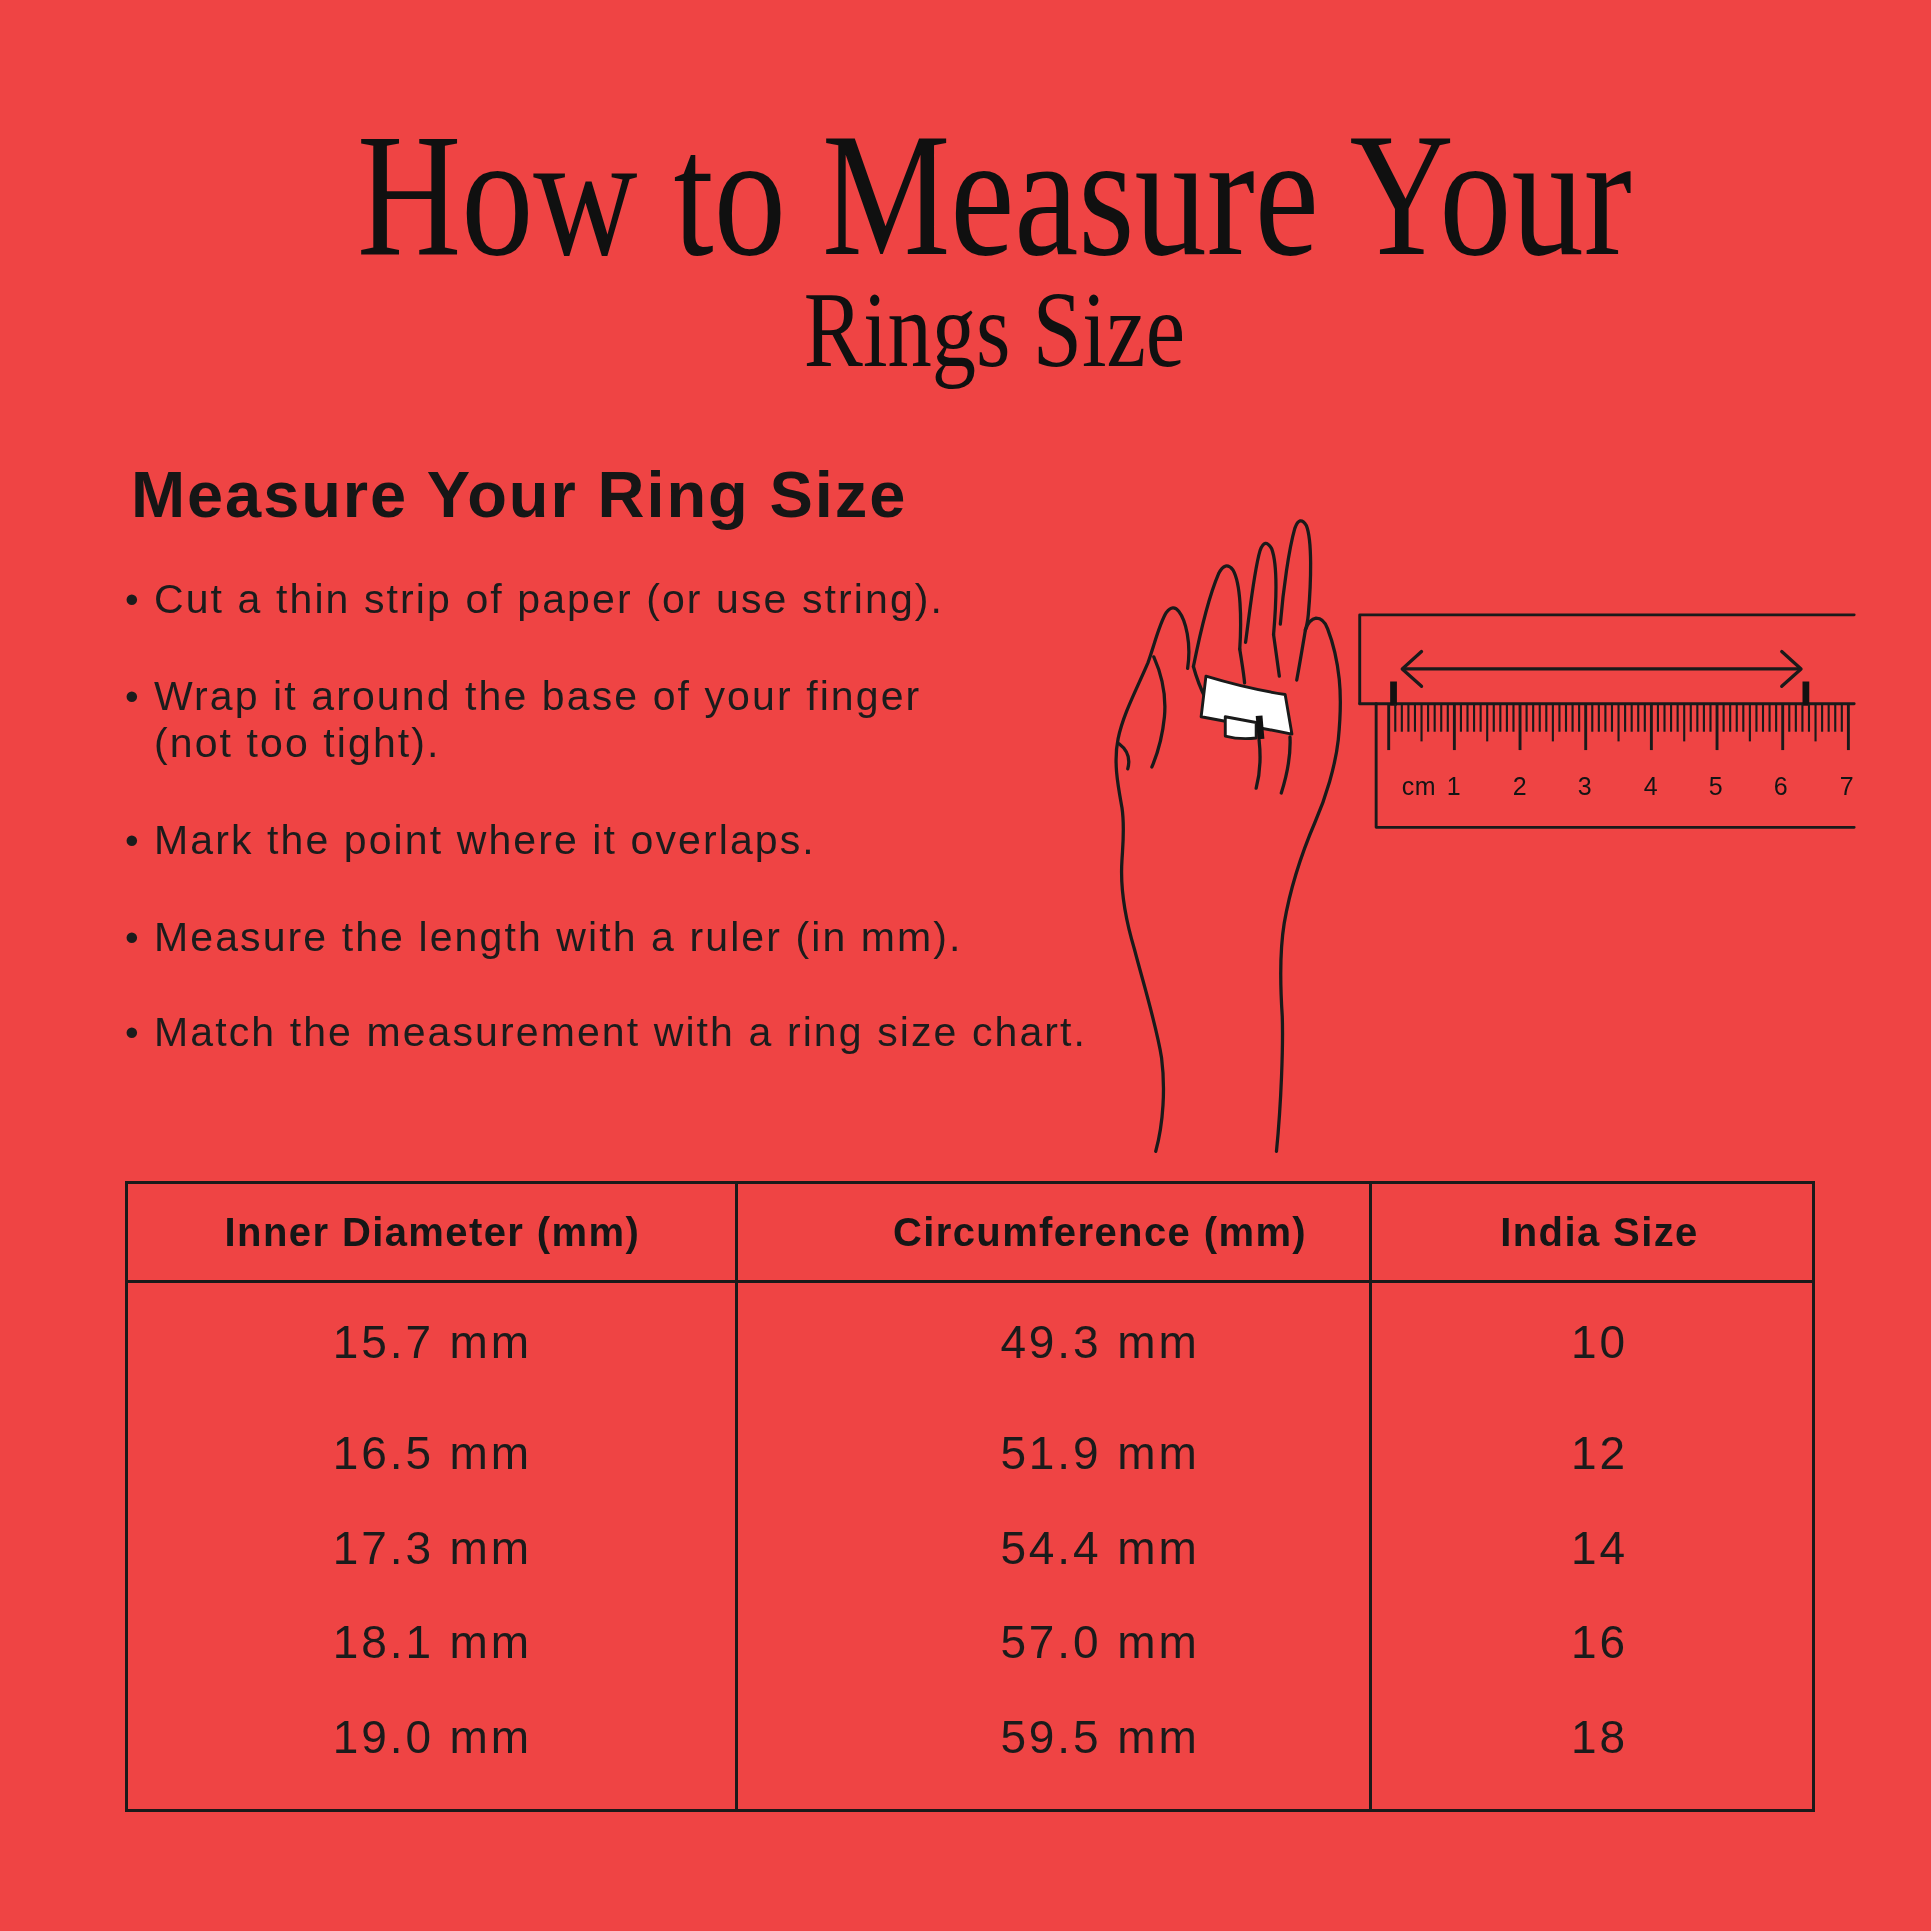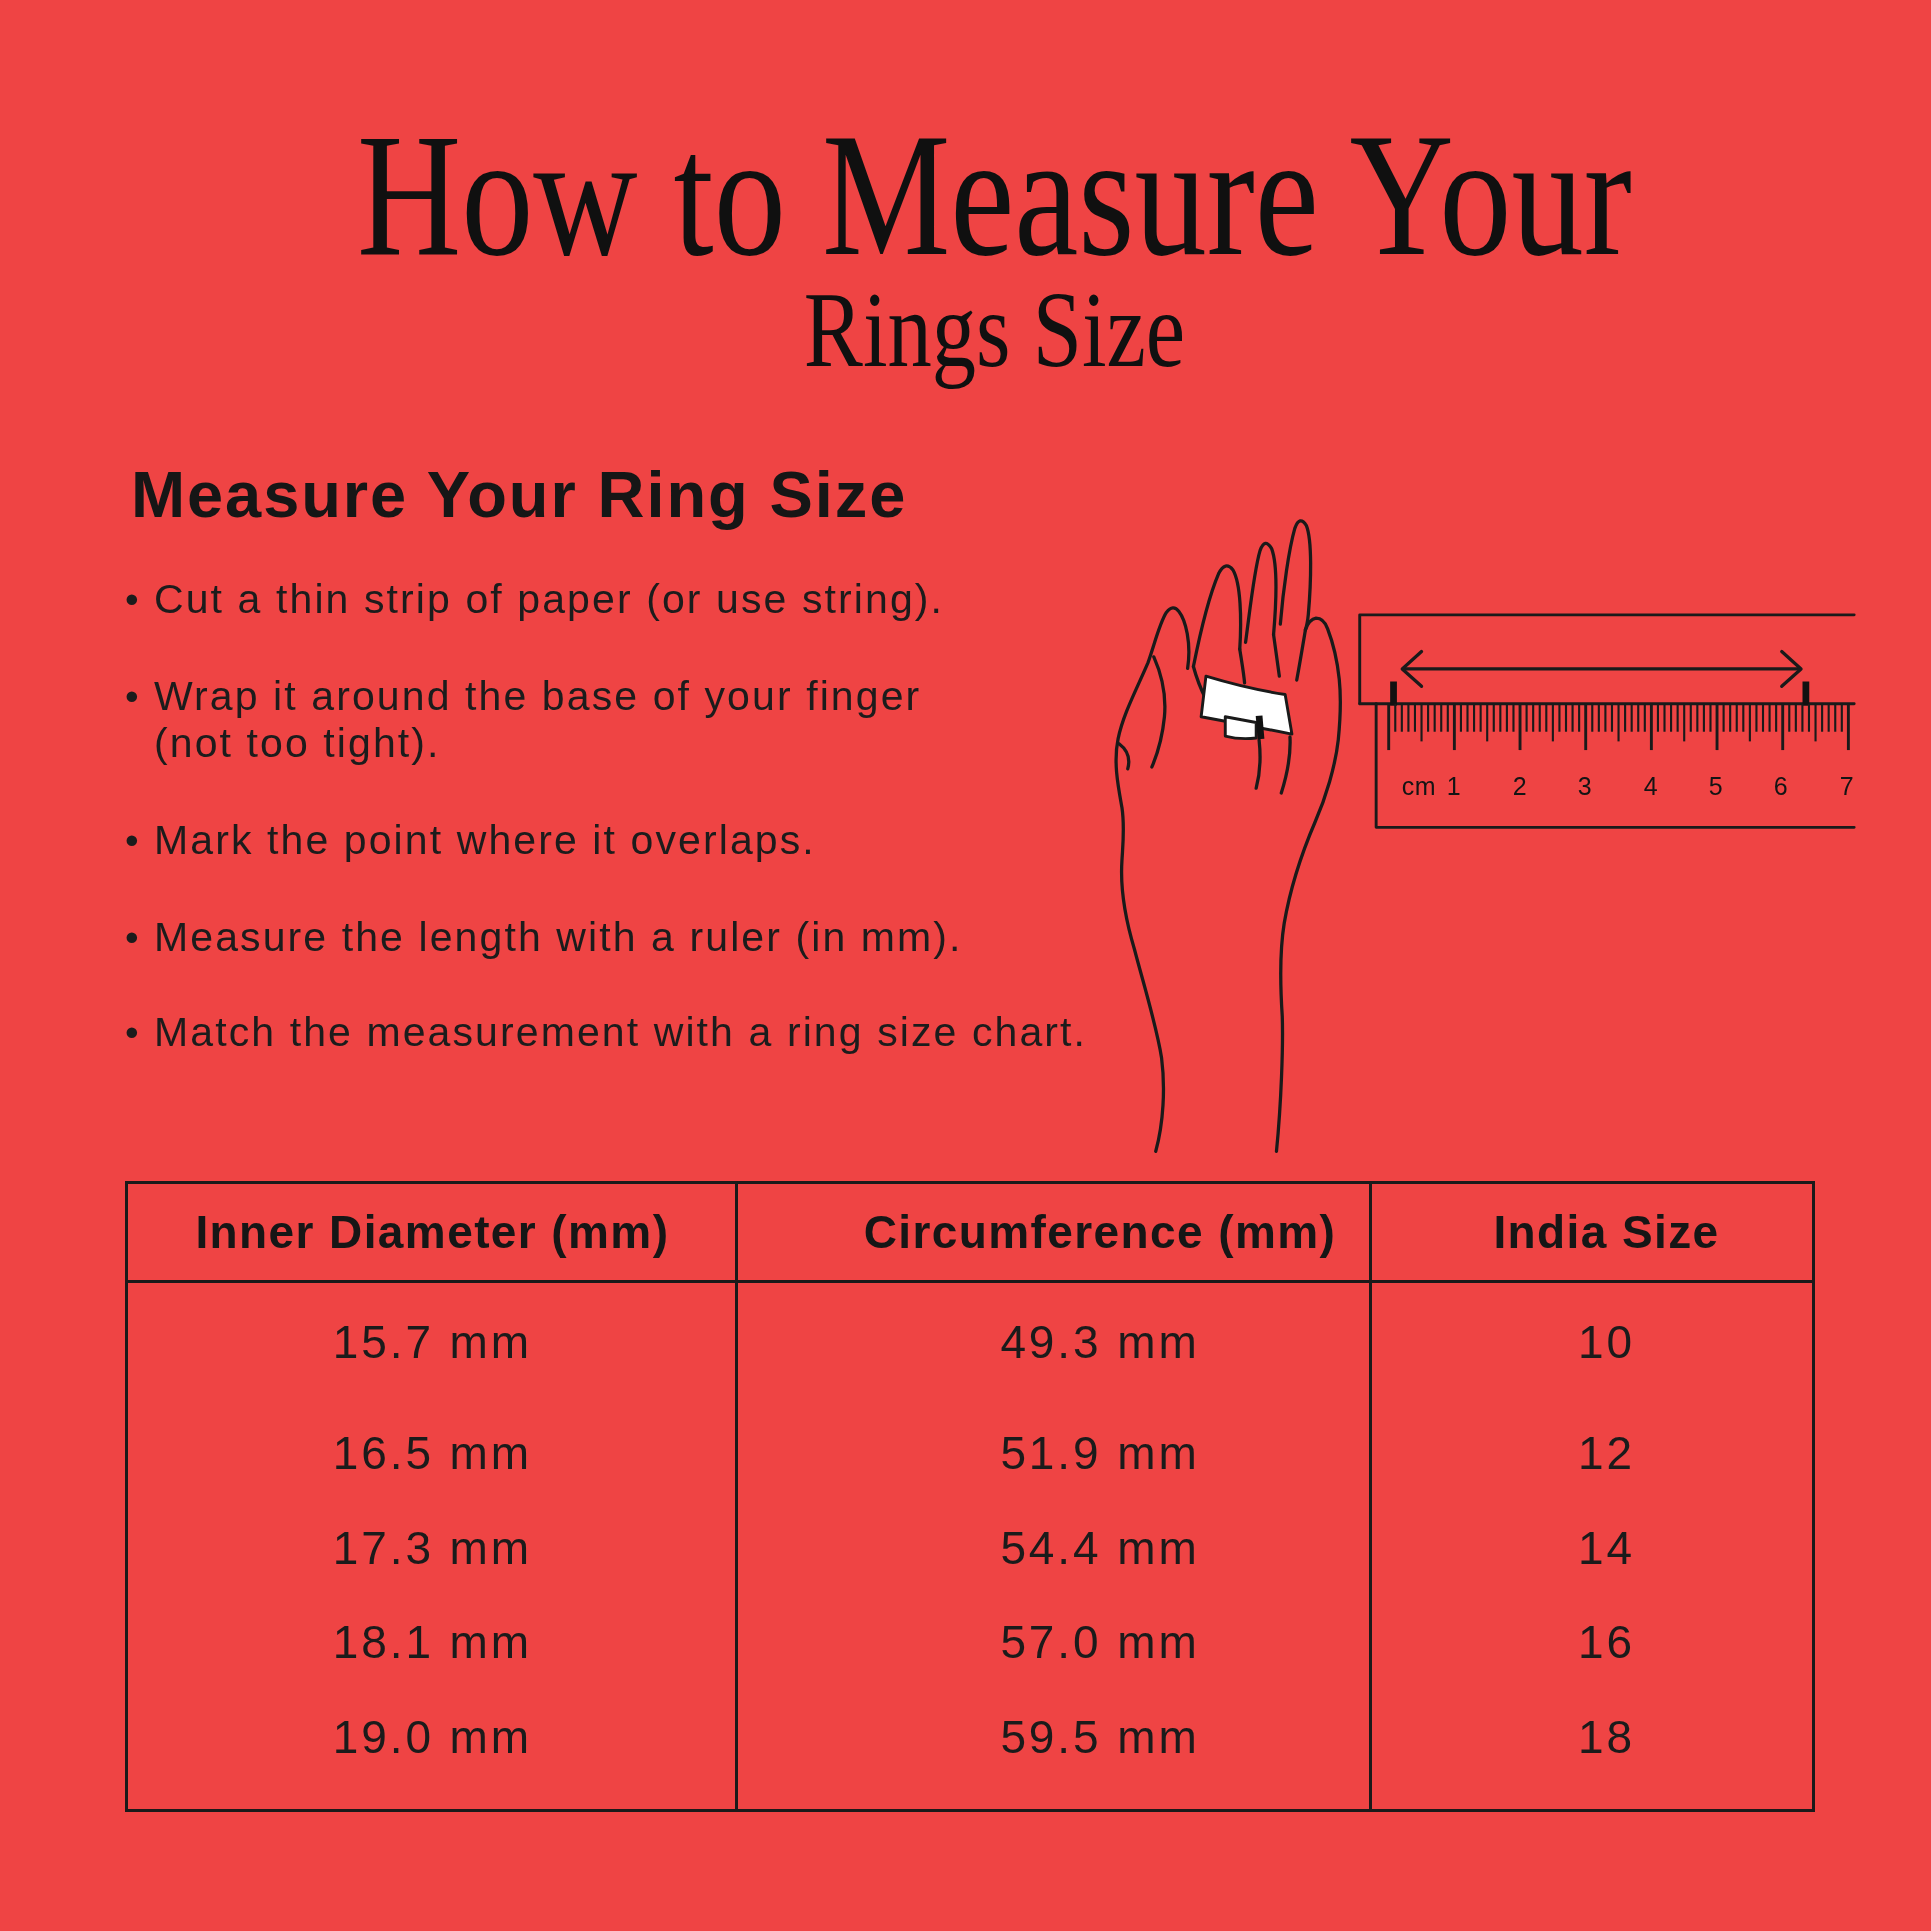--- a/index.html
+++ b/index.html
@@ -52,25 +52,25 @@
     border:3.9px solid #1a1a1a;box-sizing:border-box;
   }
   .vdiv{position:absolute;top:0;bottom:0;width:2.9px;background:#1a1a1a;}
   #vdiv-1{left:607px;}
   #vdiv-2{left:1241px;}
   #header-sep{position:absolute;left:0;right:0;top:96px;height:2.9px;background:#1a1a1a;}
   .hcell,.bcell{
     position:absolute;display:flex;align-items:center;justify-content:center;
     white-space:nowrap;
   }
-  .hcell{top:0;height:96px;font-size:46px;font-weight:700;letter-spacing:1.4px;color:#161616;}
+  .hcell{top:0;height:96px;font-size:40px;font-weight:700;letter-spacing:1.4px;color:#161616;}
   .bcell{height:95px;font-size:46px;font-weight:400;letter-spacing:2.9px;color:#1b1b1b;}
   .col-0{left:3.9px;width:601px;}
   .col-1{left:610px;width:628px;padding-left:48px;}
-  .col-2{left:1244px;width:455px;margin-left:7px;}
+  .col-2{left:1244px;width:455px;}
   .row-0{top:110px;} .row-1{top:221px;} .row-2{top:316px;} .row-3{top:410px;} .row-4{top:505px;}
   svg .stroke{fill:none;stroke:#1a1a1a;stroke-width:3.4;stroke-linecap:round;stroke-linejoin:round;}
   svg .thin{stroke-width:3;}
   svg .band{fill:#ffffff;stroke:#1a1a1a;stroke-width:3;stroke-linejoin:round;}
 </style>
 </head>
 <body>
 
 <div id="canvas">
 

